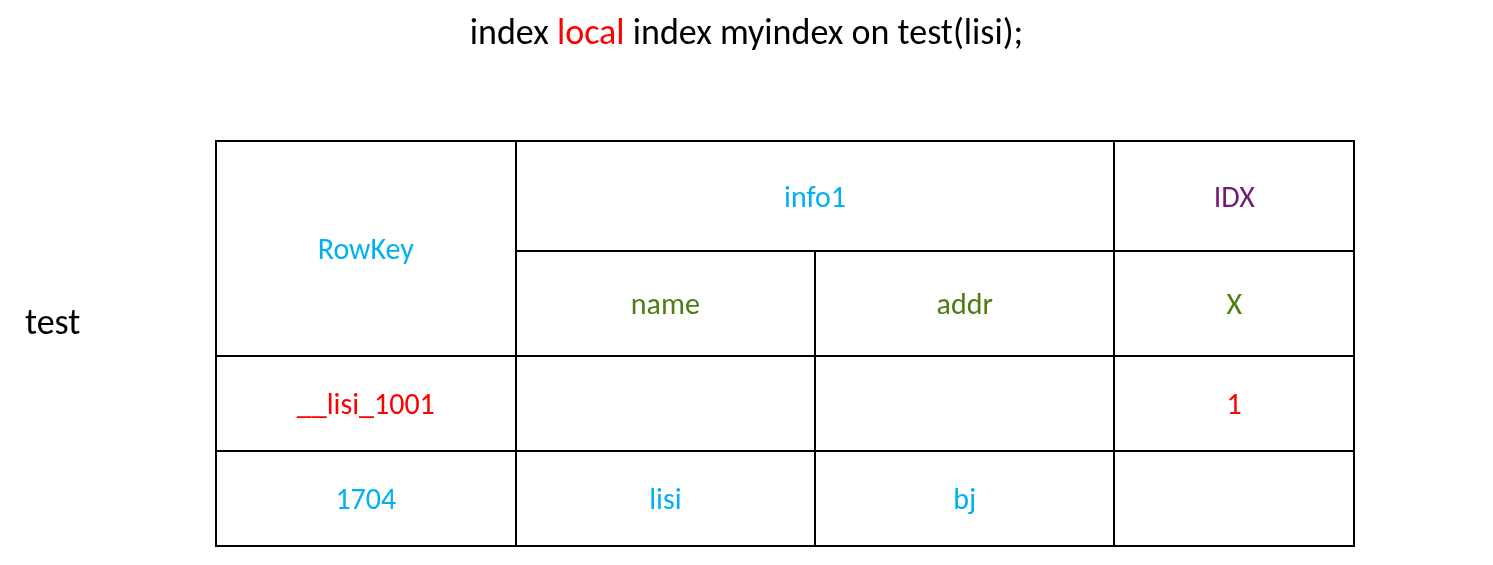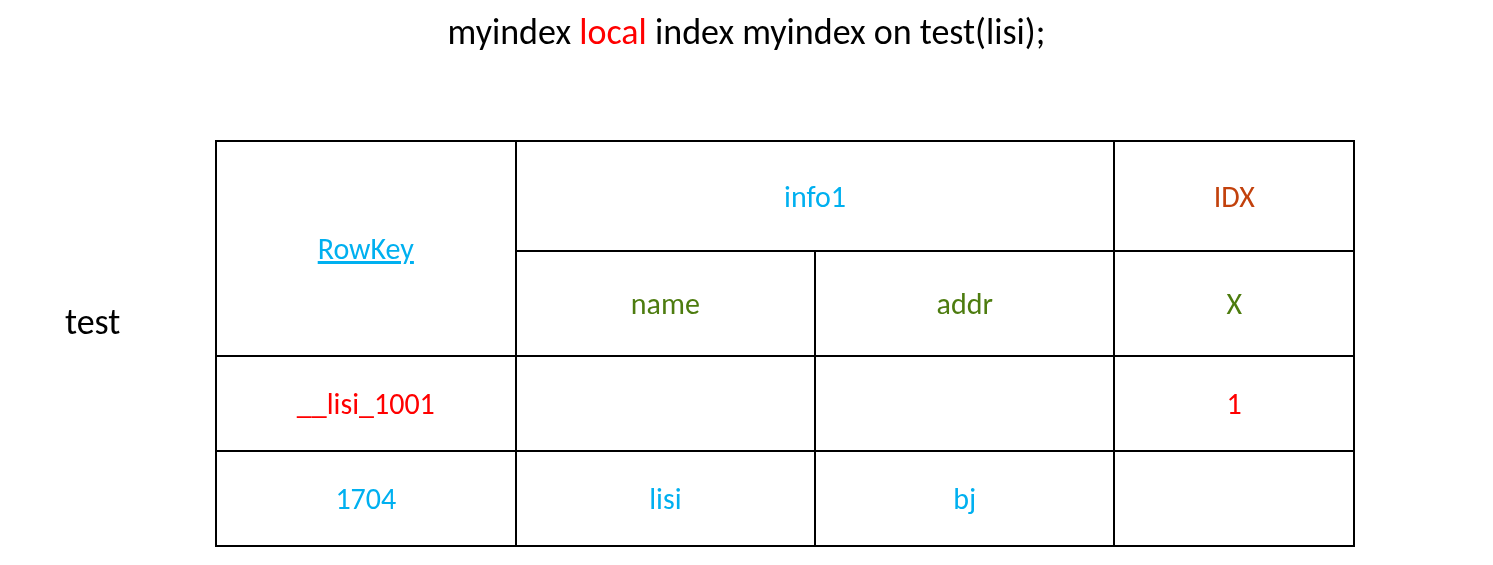--- a/index.html
+++ b/index.html
@@ -26,71 +26,69 @@
     .sql-line .kw-red {
       color: #ff0000;
       text-align: right;
     }
     .table-label {
       position: absolute;
       left: 25px;
       top: 300px;
       font-size: 36px;
       color: #000;
-      margin-left: 40px;
     }
     .grid {
       position: absolute;
       left: 215px;
       top: 140px;
       width: 1140px;
       border-collapse: collapse;
     }
     .grid td, .grid th {
       border: 2px solid #000;
       text-align: center;
       vertical-align: middle;
       font-size: 30px;
       font-weight: normal;
       padding: 4px;
     }
     .h-rowkey {
       width: 300px;
       height: 215px;
       color: #00b0f0;
-      text-decoration: underline;
     }
     .h-info1-group {
       height: 110px;
       color: #00b0f0;
     }
     .h-idx-group {
       width: 240px;
       height: 110px;
-      color: #c2410c;
+      color: #701a75;
       margin-top: 36px;
     }
     .h-sub {
       height: 105px;
       color: #4d7c0f;
     }
     .h-sub.name { width: 300px; }
     .h-sub.addr { width: 300px; text-align: center; }
     .h-sub.x    { width: 240px; }
     .row-data td {
       height: 95px;
     }
     .c-blue { color: #00b0f0; }
     .c-red  { color: #ff0000; }
   </style>
 </head>
 <body>
 
 <div class="sql-line">
-  <span>myindex </span><span class="kw-red">local</span><span> index myindex on test(lisi);</span>
+  <span>index </span><span class="kw-red">local</span><span> index myindex on test(lisi);</span>
 </div>
 
 <div class="table-label">test</div>
 
 <table class="grid">
   <tbody>
       <tr>
     <th class="h-rowkey" rowspan="2">RowKey</th>
     <th class="h-info1-group" colspan="2">info1</th>
     <th class="h-idx-group">IDX</th>

